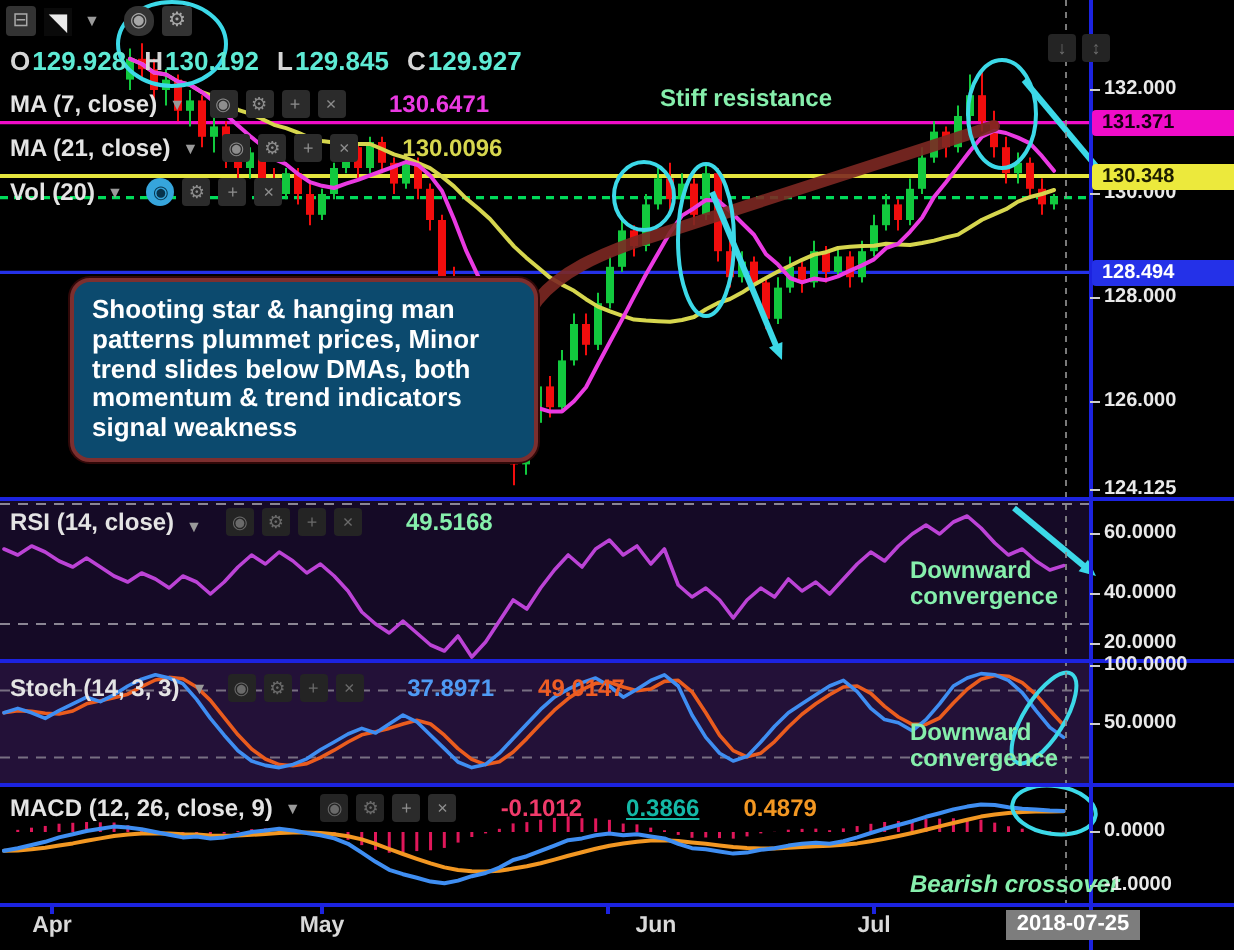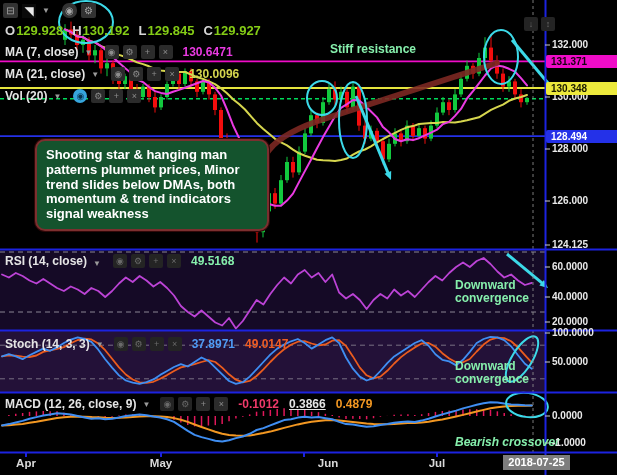--- a/index.html
+++ b/index.html
@@ -4,30 +4,30 @@
 <style>
   html,body{margin:0;padding:0;background:#000;}
   .stage{position:relative;width:617px;height:475px;background:#000;overflow:hidden;
          font-family:"Liberation Sans",sans-serif;-webkit-font-smoothing:antialiased;}
   svg{position:absolute;left:0;top:0;z-index:1;}
   .ov{position:absolute;z-index:2;}
   .row{display:flex;align-items:center;gap:4px;white-space:nowrap;}
   .t-title{font-size:13.5px;font-weight:bold;color:#f0f0f0;}
   .caret{font-size:8px;color:#9a9a9a;padding-left:2px;}
   .ohlc{font-size:13px;font-weight:bold;color:#d6d6d6;}
-  .ohlc b{color:#84cc16;font-weight:bold;margin-right:9px;margin-left:1px;}
+  .ohlc b{color:#5eead4;font-weight:bold;margin-right:9px;margin-left:1px;}
   .indlbl{font-size:12px;font-weight:bold;color:#e4e4e4;}
   .icobtn{width:14px;height:14px;background:#2b2b2b;border-radius:2px;color:#8d8d8d;
           font-size:9px;line-height:14px;text-align:center;display:inline-block;}
   .icobtn.dim{background:#242424;color:#6a6a6a;}
   .icobtn.active{background:#36a5dc;color:#07344d;}
   .sqbtn{width:15px;height:15px;background:#333;border-radius:2px;color:#a8a8a8;
          font-size:10px;line-height:15px;text-align:center;}
-  .val{font-size:12px;font-weight:bold;margin-left:6px;}
-  .note{background:#14532d;border:2px solid #7c2f2f;border-radius:10px;color:#fff;
+  .val{font-size:12px;font-weight:bold;margin-left:18px;}
+  .note{background:#0c4a6e;border:2px solid #7c2f2f;border-radius:10px;color:#fff;
         font-size:13px;font-weight:bold;line-height:1.14;padding:7px 9px;width:212px;
         box-shadow:0 0 0 1px #300808;}
   .chart-label{color:#86efac;font-weight:bold;font-size:12px;line-height:1.12;}
   .axis-label{position:absolute;left:552px;color:#e9e9e9;font-size:10px;font-weight:bold;z-index:2;}
   .axis-badge{position:absolute;left:546px;width:70px;height:13px;line-height:13px;
               padding-left:5px;font-size:10px;font-weight:bold;border-radius:2px;z-index:3;}
   .month{position:absolute;top:457px;width:34px;text-align:center;color:#d9d9d9;
          font-size:11.5px;font-weight:bold;z-index:2;}
   .datebadge{position:absolute;left:503px;top:455px;width:67px;height:15px;line-height:15px;
              text-align:center;background:#7d7d7d;color:#fff;font-size:11px;font-weight:bold;z-index:3;}
@@ -402,21 +402,21 @@
   </div>
 
   <div class="ov row" style="left:5px;top:397px;">
     <span class="indlbl">MACD (12, 26, close, 9)</span>
     <span class="caret">▼</span>
     <span class="icobtn dim" style="margin-left:6px;">◉</span>
     <span class="icobtn dim">⚙</span>
     <span class="icobtn">+</span>
     <span class="icobtn">×</span>
     <span class="val" style="color:#f03a6a;">-0.1012</span>
-    <span class="val" style="color:#e5e5e5;text-decoration:underline;">0.3866</span>
+    <span class="val" style="color:#14b8a6;text-decoration:underline;">0.3866</span>
     <span class="val" style="color:#f29722;">0.4879</span>
   </div>
 
   <div class="datebadge">2018-07-25</div>
 
   <div id="axis-layer">
       <div class="axis-label" style="top: 39px;">132.000</div>
       <div class="axis-badge" style="background: rgb(240, 12, 200); color: rgb(22, 0, 15); top: 54.5px;">131.371</div>
       <div class="axis-badge" style="background: rgb(236, 233, 60); color: rgb(28, 28, 0); top: 81.5px;">130.348</div>
       <div class="axis-label" style="top: 91px;">130.000</div>

